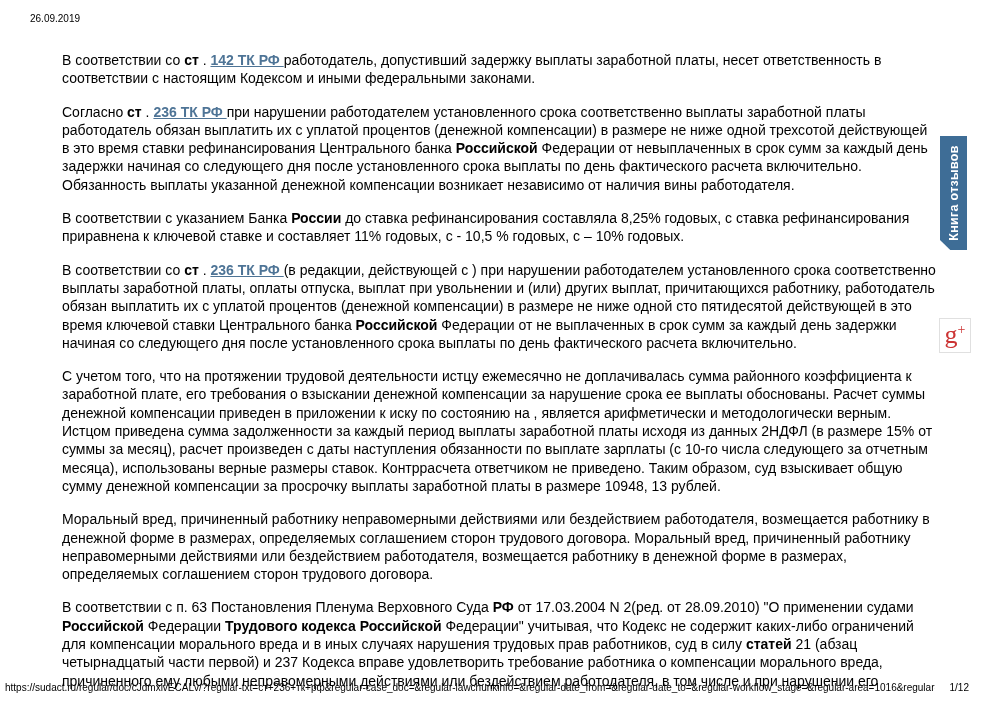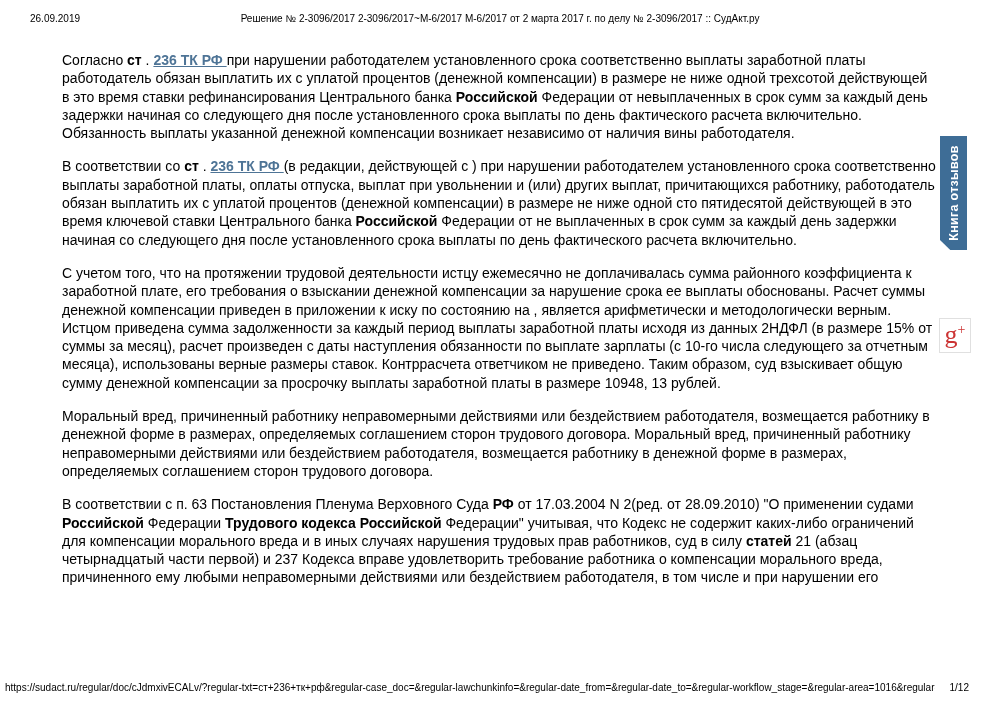--- a/index.html
+++ b/index.html
@@ -76,25 +76,26 @@
     position: absolute; left: 5px; top: 0; max-width: 930px;
     white-space: nowrap; overflow: hidden;
   }
   .print-footer .ftr-page { position: absolute; right: 31px; top: 0; }
 </style>
 </head>
 <body>
 
 <div class="print-header">
   <div class="hdr-date">26.09.2019</div>
-  <div class="hdr-title">Решение № 2-3096/2017 2-3096/2017~М-6/2017 М-6/2017 от 2 марта 2017 г. по делу № 2-3096/2017 :: СудАкт.ру</div>
 </div>
 
 <div class="doc" id="doc-body">
+    <p><span class="n">В соответствии со </span><span class="b">ст</span><span class="n"> . </span><a class="doc-link" style="color: rgb(78, 116, 150);">142 ТК РФ </a><span class="n">работодатель, допустивший задержку выплаты заработной платы, несет ответственность в соответствии с настоящим Кодексом и иными федеральными законами.</span></p>
     <p><span class="n">Согласно </span><span class="b">ст</span><span class="n"> . </span><a class="doc-link" style="color: rgb(78, 116, 150);">236 ТК РФ </a><span class="n">при нарушении работодателем установленного срока соответственно выплаты заработной платы работодатель обязан выплатить их с уплатой процентов (денежной компенсации) в размере не ниже одной трехсотой действующей в это время ставки рефинансирования Центрального банка </span><span class="b">Российской</span><span class="n"> Федерации от невыплаченных в срок сумм за каждый день задержки начиная со следующего дня после установленного срока выплаты по день фактического расчета включительно. Обязанность выплаты указанной денежной компенсации возникает независимо от наличия вины работодателя.</span></p>
+    <p><span class="n">В соответствии с указанием Банка </span><span class="b">России</span><span class="n"> до ставка рефинансирования составляла 8,25% годовых, с ставка рефинансирования приравнена к ключевой ставке и составляет 11% годовых, с - 10,5 % годовых, с – 10% годовых.</span></p>
     <p><span class="n">В соответствии со </span><span class="b">ст</span><span class="n"> . </span><a class="doc-link" style="color: rgb(78, 116, 150);">236 ТК РФ </a><span class="n">(в редакции, действующей с ) при нарушении работодателем установленного срока соответственно выплаты заработной платы, оплаты отпуска, выплат при увольнении и (или) других выплат, причитающихся работнику, работодатель обязан выплатить их с уплатой процентов (денежной компенсации) в размере не ниже одной сто пятидесятой действующей в это время ключевой ставки Центрального банка </span><span class="b">Российской</span><span class="n"> Федерации от не выплаченных в срок сумм за каждый день задержки начиная со следующего дня после установленного срока выплаты по день фактического расчета включительно.</span></p>
     <p><span class="n">С учетом того, что на протяжении трудовой деятельности истцу ежемесячно не доплачивалась сумма районного коэффициента к заработной плате, его требования о взыскании денежной компенсации за нарушение срока ее выплаты обоснованы. Расчет суммы денежной компенсации приведен в приложении к иску по состоянию на , является арифметически и методологически верным. Истцом приведена сумма задолженности за каждый период выплаты заработной платы исходя из данных 2НДФЛ (в размере 15% от суммы за месяц), расчет произведен с даты наступления обязанности по выплате зарплаты (с 10-го числа следующего за отчетным месяца), использованы верные размеры ставок. Контррасчета ответчиком не приведено. Таким образом, суд взыскивает общую сумму денежной компенсации за просрочку выплаты заработной платы в размере 10948, 13 рублей.</span></p>
     <p><span class="n">Моральный вред, причиненный работнику неправомерными действиями или бездействием работодателя, возмещается работнику в денежной форме в размерах, определяемых соглашением сторон трудового договора. Моральный вред, причиненный работнику неправомерными действиями или бездействием работодателя, возмещается работнику в денежной форме в размерах, определяемых соглашением сторон трудового договора.</span></p>
     <p><span class="n">В соответствии с п. 63 Постановления Пленума Верховного Суда </span><span class="b">РФ</span><span class="n"> от 17.03.2004 N 2(ред. от 28.09.2010) "О применении судами </span><span class="b">Российской</span><span class="n"> Федерации </span><span class="b">Трудового кодекса Российской</span><span class="n"> Федерации" учитывая, что Кодекс не содержит каких-либо ограничений для компенсации морального вреда и в иных случаях нарушения трудовых прав работников, суд в силу </span><span class="b">статей</span><span class="n"> 21 (абзац четырнадцатый части первой) и 237 Кодекса вправе удовлетворить требование работника о компенсации морального вреда, причиненного ему любыми неправомерными действиями или бездействием работодателя, в том числе и при нарушении его</span></p>
   </div>
 
 <div class="feedback-tab" id="feedback-tab" style="background: rgb(62, 109, 150);">
   <span class="tab-label">Книга отзывов</span>
 </div>
 

